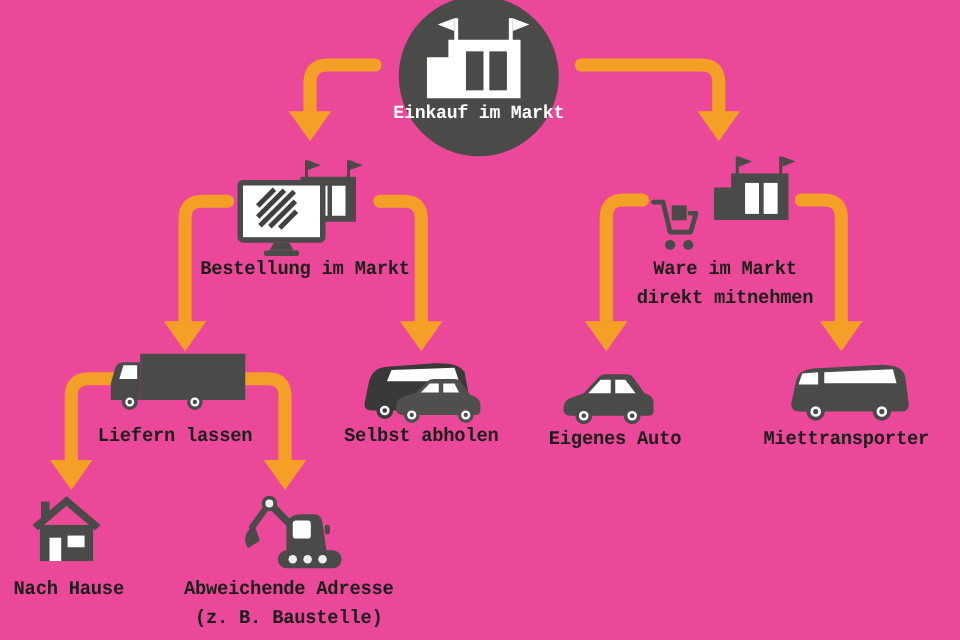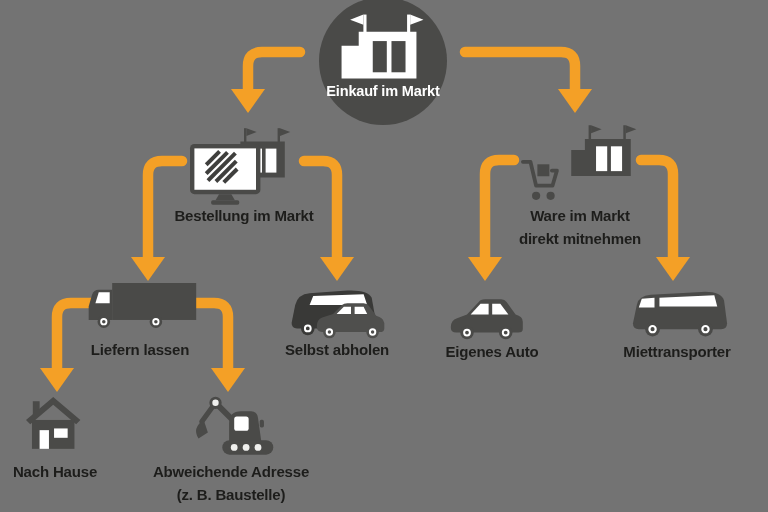--- a/index.html
+++ b/index.html
@@ -1,19 +1,19 @@
 <!DOCTYPE html>
 <html><head>
 <meta charset="utf-8">
 <style>
   html,body{margin:0;padding:0;}
   .stage{
     position:relative;width:768px;height:512px;overflow:hidden;
-    background:#737373;
-    font-family:Liberation Sans, sans-serif;
+    background:#ec4899;
+    font-family:Liberation Mono, monospace;
   }
   svg.layer{position:absolute;left:0;top:0;}
   .label{
     position:absolute;
     font-weight:bold;
     font-size:15.5px;
     line-height:23px;
     color:#1d1d1b;
     white-space:nowrap;
     text-align:center;

